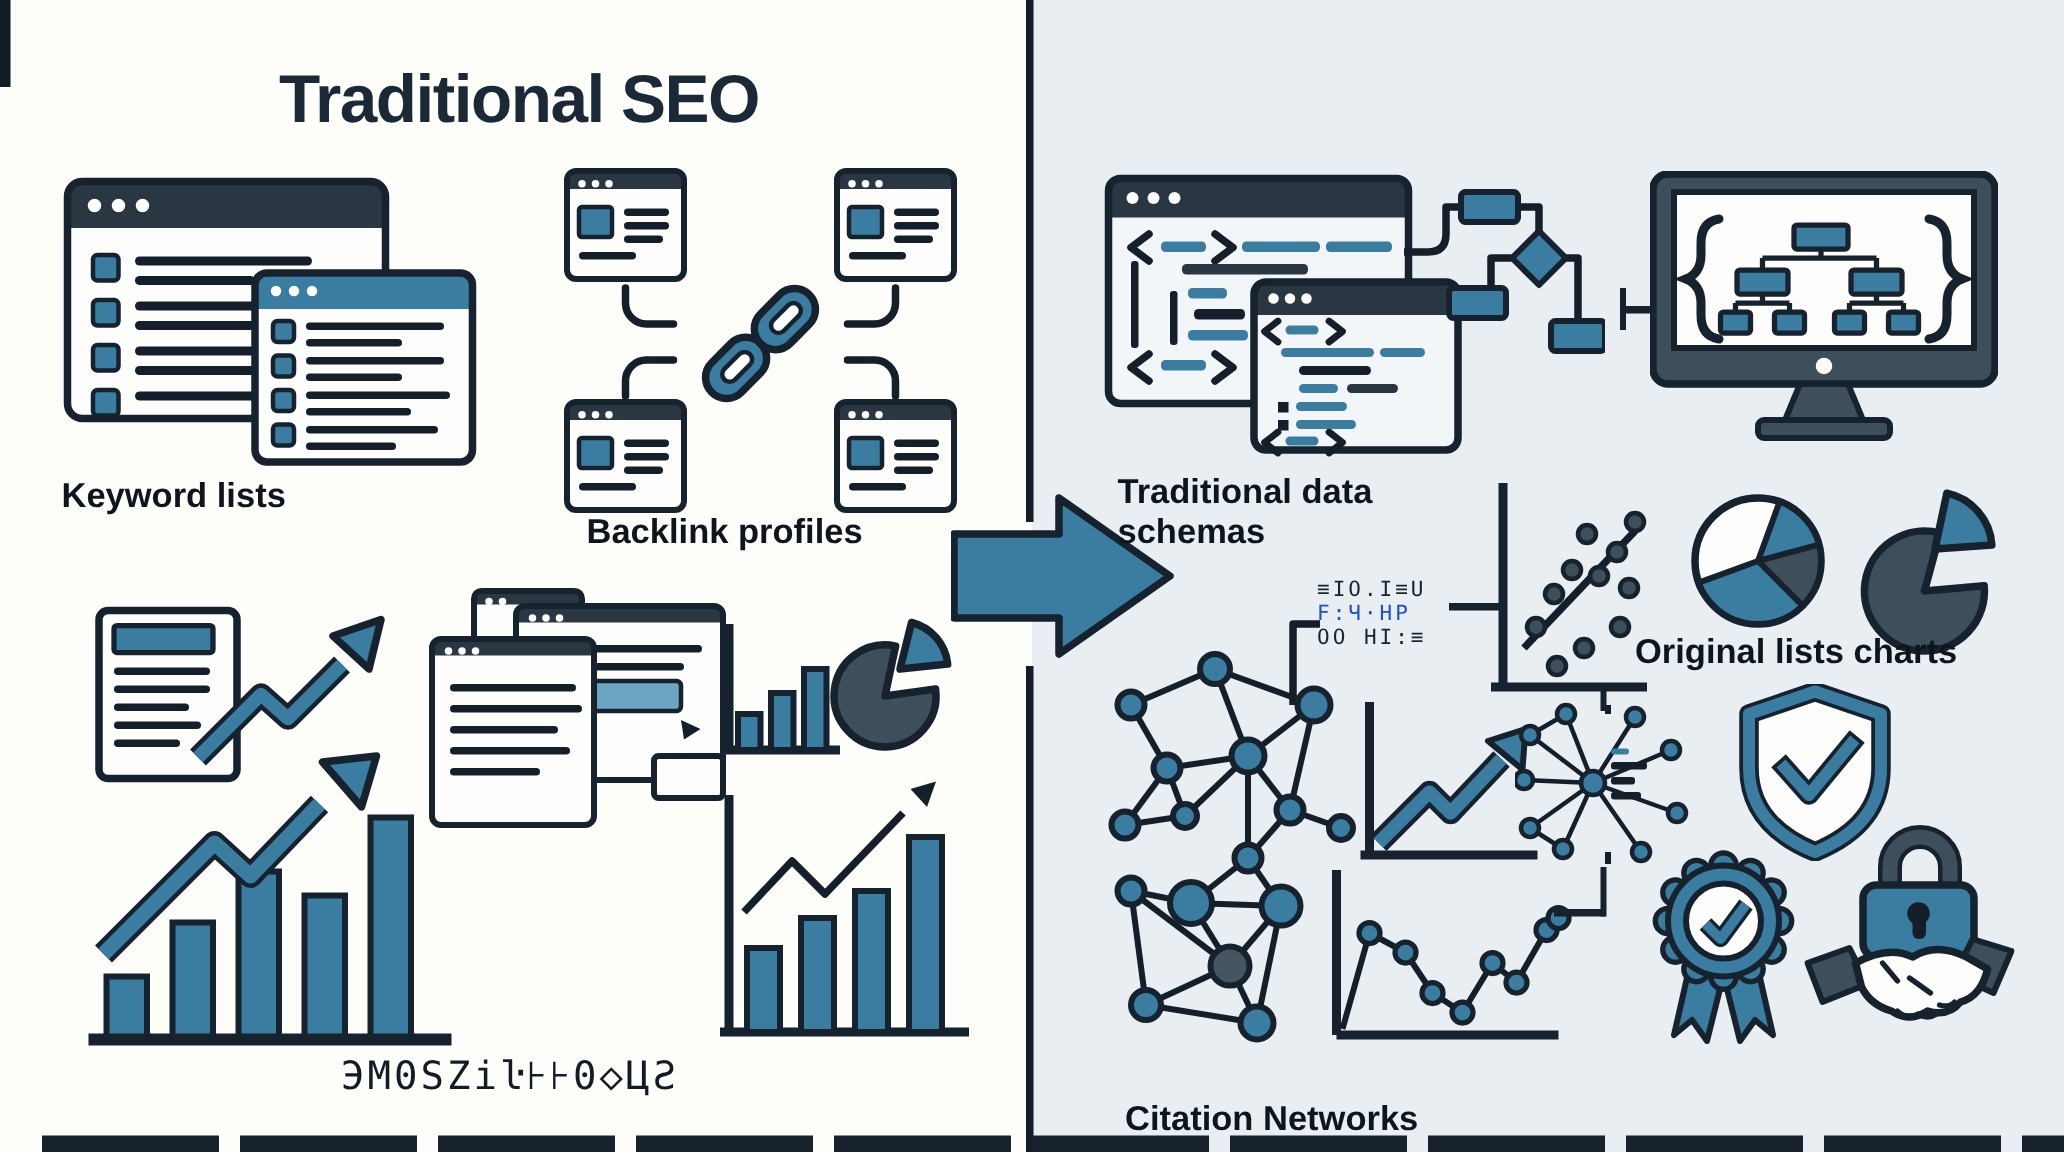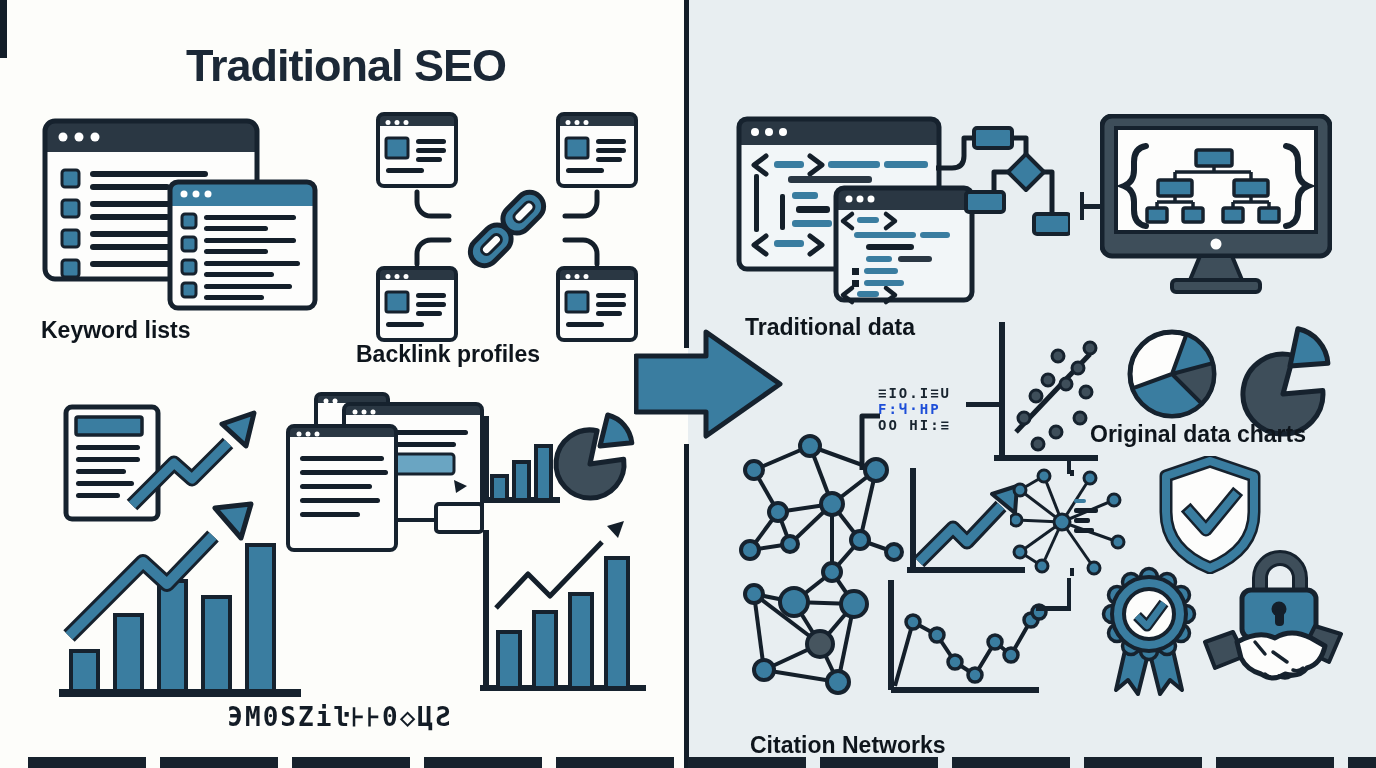--- a/index.html
+++ b/index.html
@@ -8,24 +8,24 @@
   .panel{position:absolute;top:0;height:768px;}
   #panel-left{left:0;width:688px;background:#fdfdfa;}
   #panel-right{left:688px;width:688px;background:#e8eef1;}
   .divider{position:absolute;left:684px;width:5px;background:#121d28;}
   .abs{position:absolute;}
   .label{position:absolute;font-weight:700;color:#0e151c;text-align:left;
          font-size:23px;line-height:26px;letter-spacing:0px;}
   .title{position:absolute;font-weight:700;color:#1b2836;text-align:center;
          font-size:45px;letter-spacing:-1px;}
   .glyphcap{position:absolute;font-family:"DejaVu Sans Mono",monospace;
-            font-weight:700;font-size:26px;letter-spacing:2px;color:#131c26;
+            font-weight:400;font-size:26px;letter-spacing:2px;color:#131c26;
             text-align:center;}
   .glyphcode{position:absolute;font-family:"DejaVu Sans Mono",monospace;
-             font-weight:700;font-size:14px;line-height:16px;letter-spacing:2px;
+             font-weight:400;font-size:14px;line-height:16px;letter-spacing:2px;
              color:#18242f;text-align:left;}
   .glyphcode .l2{color:#1d4ed8;}
   .connector{position:absolute;background:#16222e;}
   .bottom-band{position:absolute;left:28px;top:757px;width:1348px;height:11px;
     background:repeating-linear-gradient(90deg,#17222d 0 118px,rgba(23,34,45,0) 118px 132px);}
   .corner-sliver{position:absolute;left:0;top:0;width:7px;height:58px;background:#121d28;}
   svg{display:block;}
 </style>
 </head>
 <body>
@@ -111,21 +111,21 @@
       <path d="M45,152 v-10 a14,14 0 0 1 14,-14 h18"></path>
       <path d="M225,152 v-10 a14,14 0 0 0 -14,-14 h-18"></path>
     </g>
     <g transform="translate(135,117) rotate(-45)">
       <rect x="-46" y="-14" width="46" height="28" rx="14" fill="#3a7da0" stroke="#16222e" stroke-width="5"></rect>
       <rect x="0" y="-14" width="46" height="28" rx="14" fill="#3a7da0" stroke="#16222e" stroke-width="5"></rect>
       <rect x="-34" y="-5" width="24" height="10" rx="5" fill="#fdfdfc" stroke="#16222e" stroke-width="3"></rect>
       <rect x="12" y="-5" width="24" height="10" rx="5" fill="#fdfdfc" stroke="#16222e" stroke-width="3"></rect>
     </g>
   </svg>
-  <div class="label" style="left:356px;top:341px;width:300px;">Backlink profiles</div>
+  <div class="label" style="left:391px;top:341px;width:300px;">Backlink profiles</div>
 
   <svg class="abs" style="left:62px;top:403px;" width="200" height="122" viewBox="0 0 200 122">
     <rect x="4" y="4" width="92" height="112" rx="6" fill="#fdfdfc" stroke="#16222e" stroke-width="5"></rect>
     <rect x="14" y="14" width="66" height="18" rx="2" fill="#3a7da0" stroke="#16222e" stroke-width="3.5"></rect>
     <rect x="14" y="42" width="64" height="5" rx="2.5" fill="#141f2a"></rect>
     <rect x="14" y="54" width="64" height="5" rx="2.5" fill="#141f2a"></rect>
     <rect x="14" y="66" width="50" height="5" rx="2.5" fill="#141f2a"></rect>
     <rect x="14" y="78" width="58" height="5" rx="2.5" fill="#141f2a"></rect>
     <rect x="14" y="90" width="44" height="5" rx="2.5" fill="#141f2a"></rect>
     <path d="M70,102 L112,60 L130,76 L166,40" fill="none" stroke="#16222e" stroke-width="15" stroke-linejoin="round"></path>
@@ -257,20 +257,21 @@
       <rect x="130" y="140" width="26" height="6" rx="3" fill="#3a7da0"></rect>
       <rect x="162" y="140" width="34" height="6" rx="3" fill="#2a3743"></rect>
       <rect x="116" y="152" width="7" height="7" fill="#141f2a"></rect>
       <rect x="128" y="152" width="34" height="6" rx="3" fill="#3a7da0"></rect>
       <rect x="116" y="164" width="7" height="7" fill="#141f2a"></rect>
       <rect x="128" y="164" width="40" height="6" rx="3" fill="#3a7da0"></rect>
       <rect x="121" y="175" width="22" height="6" rx="3" fill="#3a7da0"></rect>
     </g>
   </svg>
   <div class="label" style="left:745px;top:314px;width:262px;">Traditional data</div>
+  <div class="label" style="left:745px;top:341px;width:262px;">schemas</div>
 
   <svg class="abs" style="left:936px;top:122px;" width="134" height="125" viewBox="0 0 134 125">
     <g fill="none" stroke="#141f2a" stroke-width="5" stroke-linejoin="round">
       <path d="M0,46 H16 Q28,46 28,34 V16 H38"></path>
       <path d="M76,16 H90 V32"></path>
       <path d="M72,50 H58 V70"></path>
       <path d="M108,50 H116 V92"></path>
     </g>
     <rect x="38" y="6" width="38" height="20" rx="3" fill="#3a7da0" stroke="#16222e" stroke-width="4"></rect>
     <polygon points="90,32 108,50 90,68 72,50" fill="#3a7da0" stroke="#16222e" stroke-width="4" stroke-linejoin="round"></polygon>
@@ -343,21 +344,21 @@
     <path d="M48,48 L77.7,77.7 A42,42 0 0 1 8.5,62.4 Z" fill="#3a7da0"></path>
     <g stroke="#16222e" stroke-width="4" fill="none">
       <circle cx="48" cy="48" r="42"></circle>
       <path d="M48,48 L62.4,8.5 M48,48 L88.6,37.1 M48,48 L77.7,77.7 M48,48 L8.5,62.4"></path>
     </g>
   </svg>
   <svg class="abs" style="left:1233px;top:318px;" width="102" height="128" viewBox="0 0 102 128">
     <path d="M50,76 L89.8,72.5 A40,40 0 1 1 60.4,37.4 Z" fill="#3e4e5a" stroke="#16222e" stroke-width="5" stroke-linejoin="round"></path>
     <path d="M57,48 L64.9,10.8 A38,38 0 0 1 94.9,45.3 Z" fill="#3a7da0" stroke="#16222e" stroke-width="5" stroke-linejoin="round"></path>
   </svg>
-  <div class="label" style="left:1090px;top:421px;width:262px;">Original data charts</div>
+  <div class="label" style="left:1090px;top:421px;width:262px;">Original lists charts</div>
 
   <svg class="abs" style="left:730px;top:430px;" width="188" height="272" viewBox="0 0 188 272">
     <g stroke="#141f2a" stroke-width="4">
       <line x1="24" y1="40" x2="80" y2="16"></line>
         <line x1="80" y1="16" x2="146" y2="40"></line>
       <line x1="24" y1="40" x2="48" y2="82"></line>
         <line x1="48" y1="82" x2="102" y2="74"></line>
       <line x1="80" y1="16" x2="102" y2="74"></line>
         <line x1="146" y1="40" x2="102" y2="74"></line>
       <line x1="146" y1="40" x2="130" y2="110"></line>

